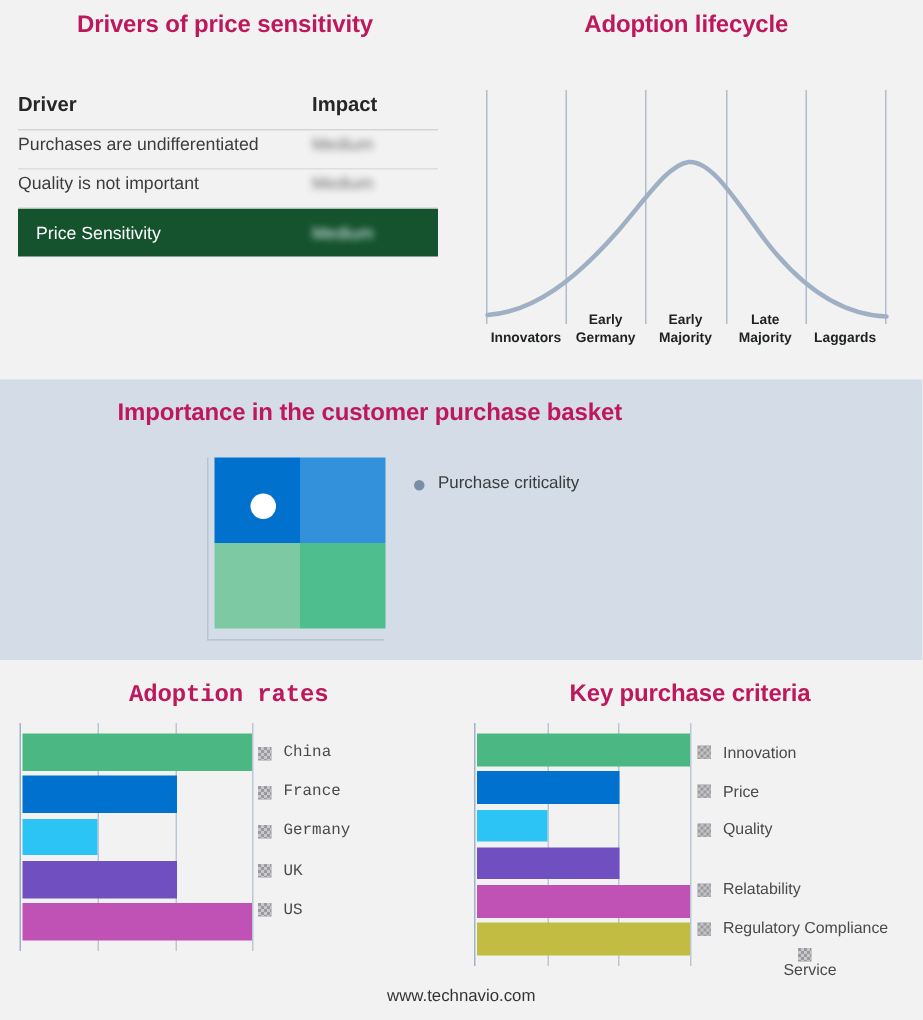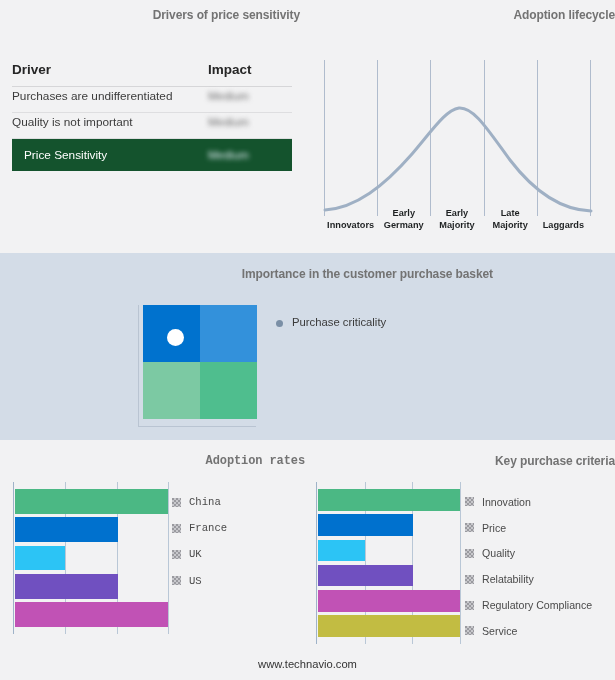--- a/index.html
+++ b/index.html
@@ -19,24 +19,24 @@
     position: absolute;
     left: 0;
     width: 615px;
   }
   #band-top    { top: 0;    height: 253px; background: #f2f2f3; }
   #band-middle { top: 253px; height: 187px; background: #d3dce7; }
   #band-bottom { top: 440px; height: 240px; background: #f2f2f3; }
 
   .panel-title {
     position: absolute;
-    text-align: right;
+    text-align: center;
     font-weight: bold;
-    color: #737373;
-    font-size: 12px;
+    color: #be185d;
+    font-size: 16px;
     letter-spacing: -0.1px;
   }
 
   
   #drivers-panel { position: absolute; left: 0; top: 0; width: 300px; height: 253px; }
   #drivers-title { left: 0; top: 8px; width: 300px; }
   #drivers-table {
     position: absolute;
     left: 12px;
     top: 62px;
@@ -320,20 +320,24 @@
       <div class="legend-row" style="height: 26.2px;">
         <span class="swatch"></span>
         <span>China</span>
       </div>
       <div class="legend-row" style="height: 26.2px;">
         <span class="swatch"></span>
         <span>France</span>
       </div>
       <div class="legend-row" style="height: 26.2px;">
         <span class="swatch"></span>
+        <span>Germany</span>
+      </div>
+      <div class="legend-row" style="height: 26.2px;">
+        <span class="swatch"></span>
         <span>UK</span>
       </div>
       <div class="legend-row" style="height: 26.2px;">
         <span class="swatch"></span>
         <span>US</span>
       </div>
     </div>
 </div>
 
 <div id="criteria-panel">
@@ -373,28 +377,28 @@
         <span>Innovation</span>
       </div>
       <div class="legend-row" style="height: 25.8px;">
         <span class="swatch"></span>
         <span>Price</span>
       </div>
       <div class="legend-row" style="height: 25.8px;">
         <span class="swatch"></span>
         <span>Quality</span>
       </div>
+      <div class="legend-row" style="height: 25.8px; margin-top: 14px;">
+        <span class="swatch"></span>
+        <span>Relatability</span>
+      </div>
       <div class="legend-row" style="height: 25.8px;">
         <span class="swatch"></span>
-        <span>Relatability</span>
-      </div>
-      <div class="legend-row" style="height: 25.8px;">
-        <span class="swatch"></span>
         <span>Regulatory Compliance</span>
       </div>
-      <div class="legend-row" style="height: 25.8px;">
+      <div class="legend-row" style="height: 25.8px; flex-direction: column;">
         <span class="swatch"></span>
         <span>Service</span>
       </div>
     </div>
 </div>
 
 <div id="footer">www.technavio.com</div>
 
 </body></html>

